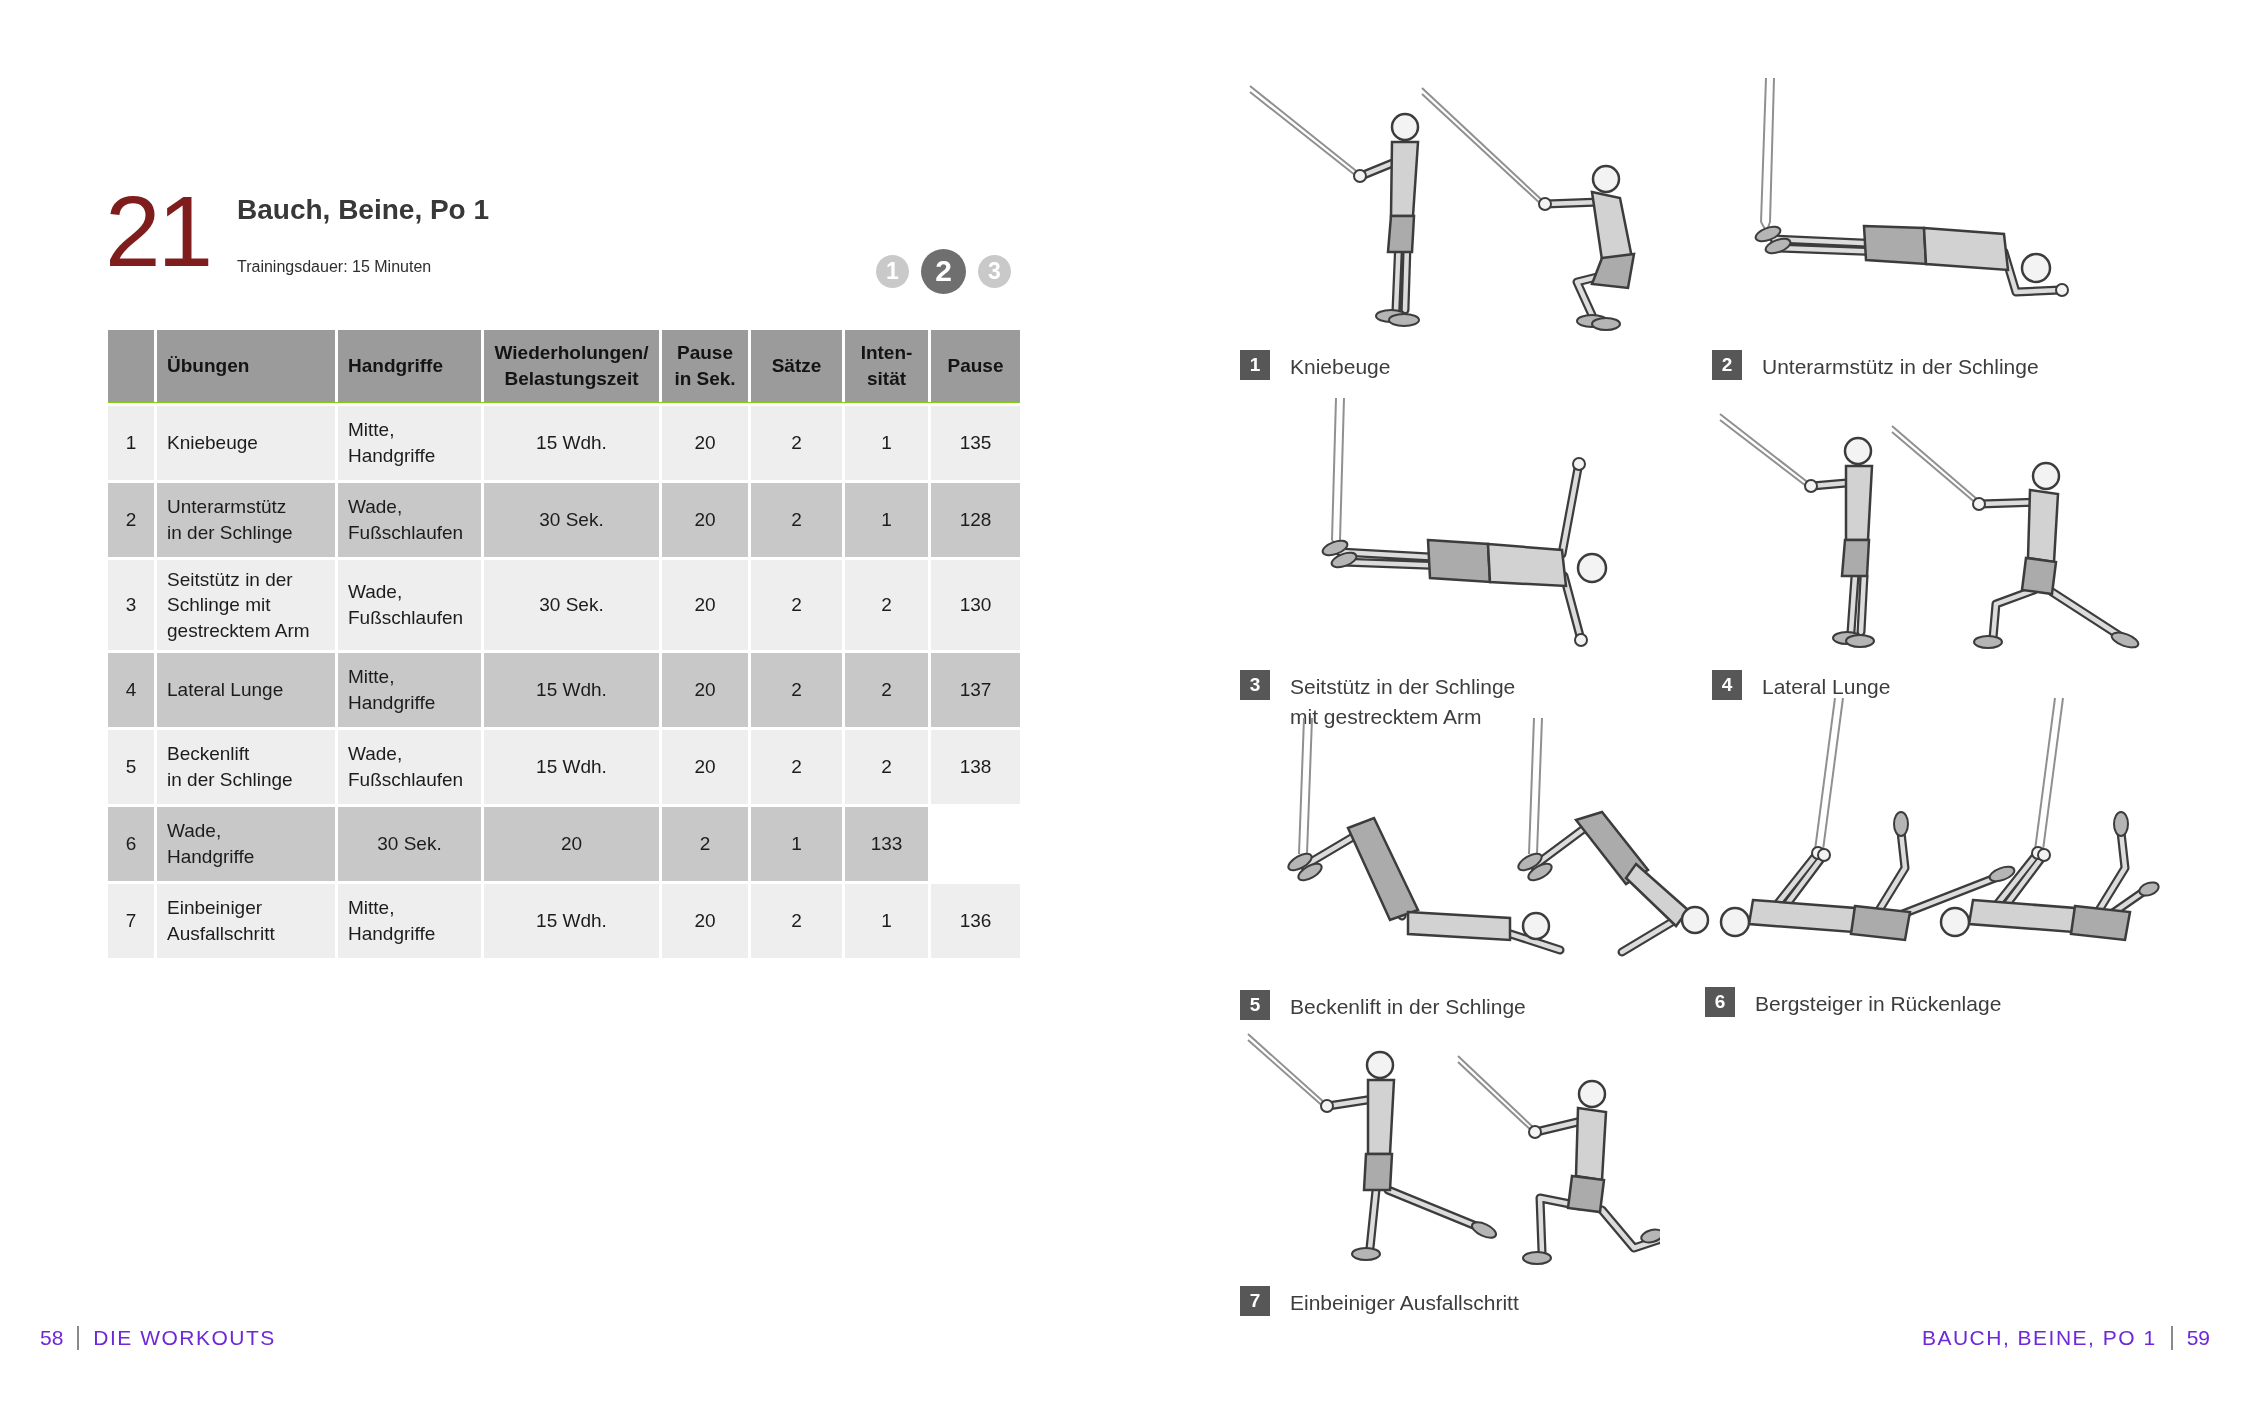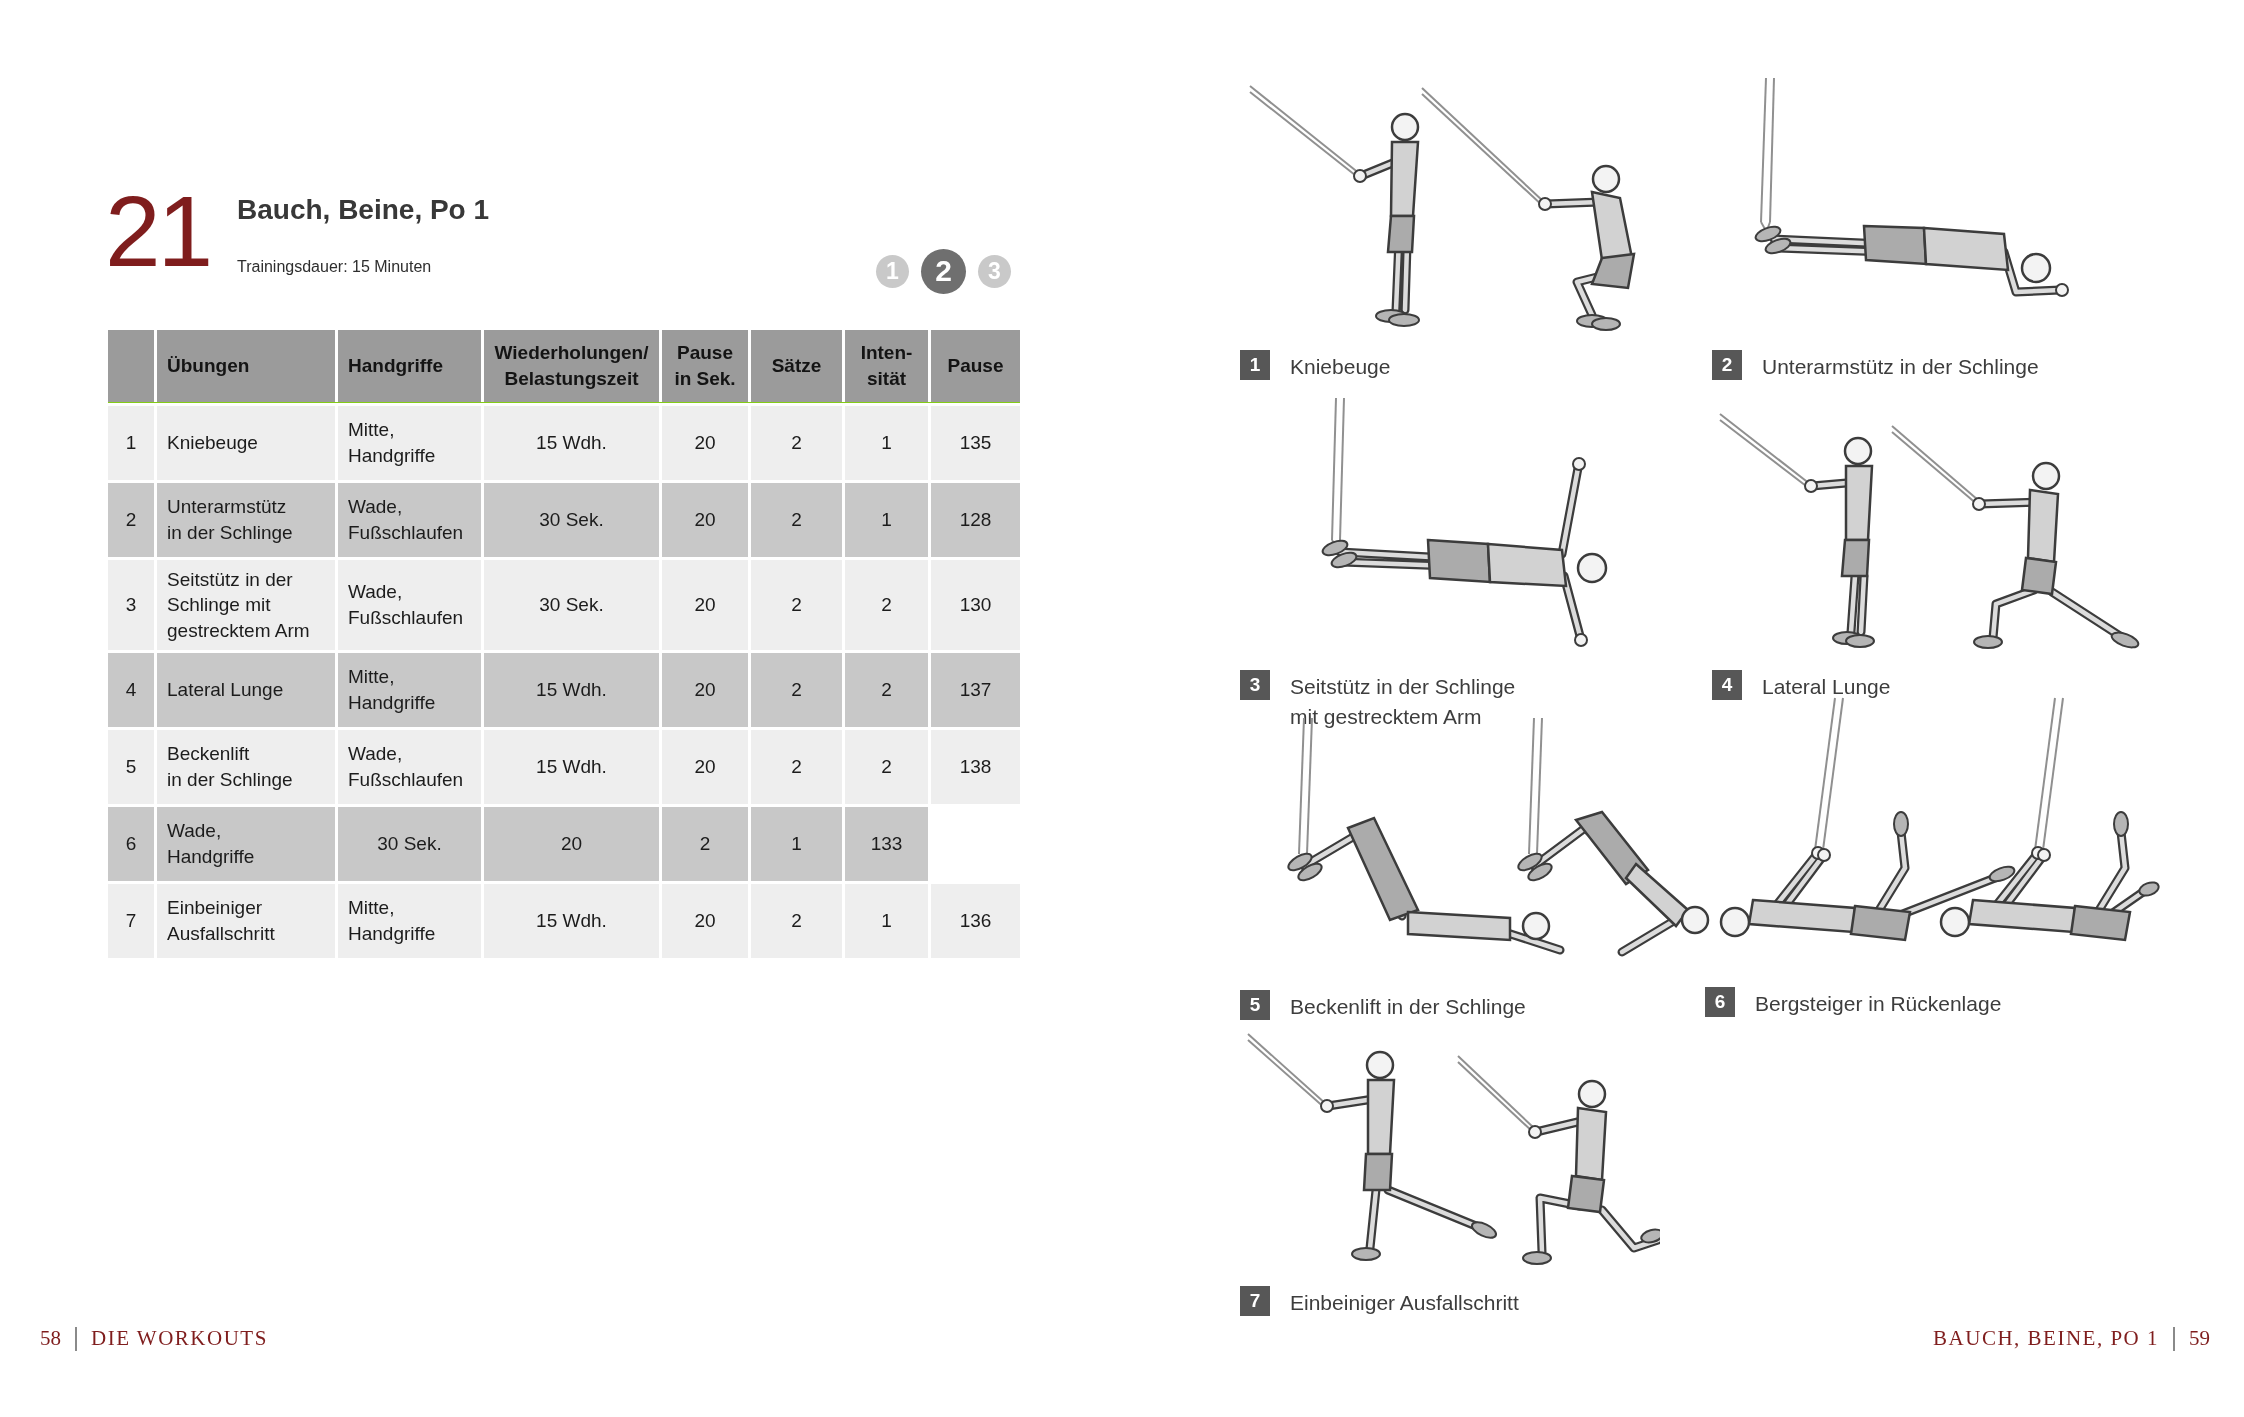--- a/index.html
+++ b/index.html
@@ -24,21 +24,21 @@
   .cell{display:flex;align-items:center;justify-content:center;text-align:center;
         font-size:19px;color:#1c1c1c;white-space:pre-line;padding:6px;line-height:1.35;}
   .thead .cell{background:#9b9b9b;min-height:60px;font-weight:bold;color:#141414;}
   .cell.left{justify-content:flex-start;text-align:left;padding-left:10px;}
   .row-light .cell{background:#eeeeee;}
   .row-dark .cell{background:#c8c8c8;}
   .rh{min-height:62px;}
   .rh3{min-height:78px;}
 
   .footer{position:absolute;top:1326px;display:flex;align-items:center;gap:14px;
-          font-size:21px;color:#7f1d1d;font-family:Liberation Serif, serif;}
+          font-size:21px;color:#6d28d9;}
   .footer-left{left:40px;}
   .footer-right{right:34px;}
   .footer .caps{letter-spacing:1.5px;}
   .vrule{width:2px;height:24px;background:#8a8a8a;}
 
   
   .ex-block{position:absolute;}
   .ex-label{display:flex;align-items:flex-start;margin-top:6px;}
   .badge{width:30px;height:30px;background:#575757;color:#ffffff;font-weight:bold;font-size:19px;
          display:flex;align-items:center;justify-content:center;flex:0 0 30px;}

